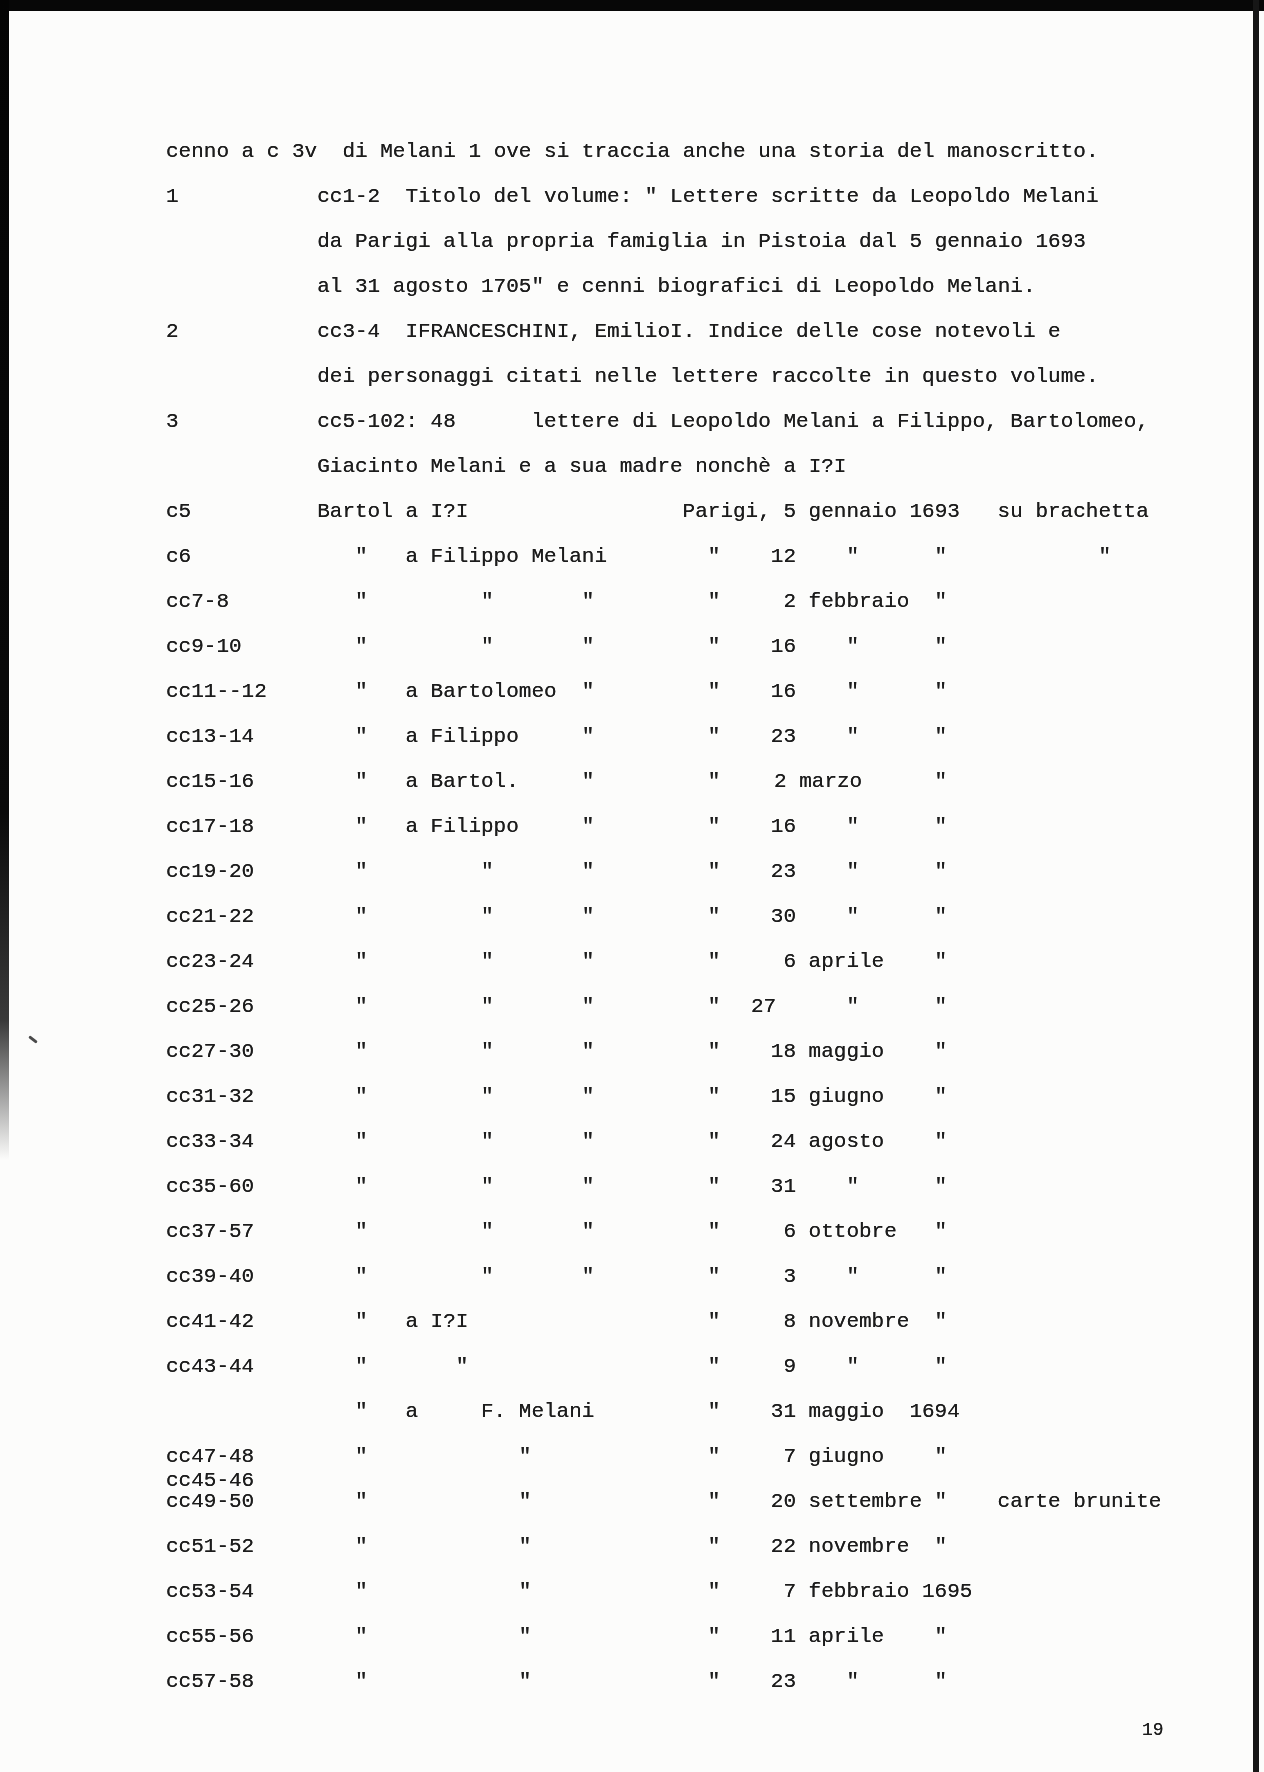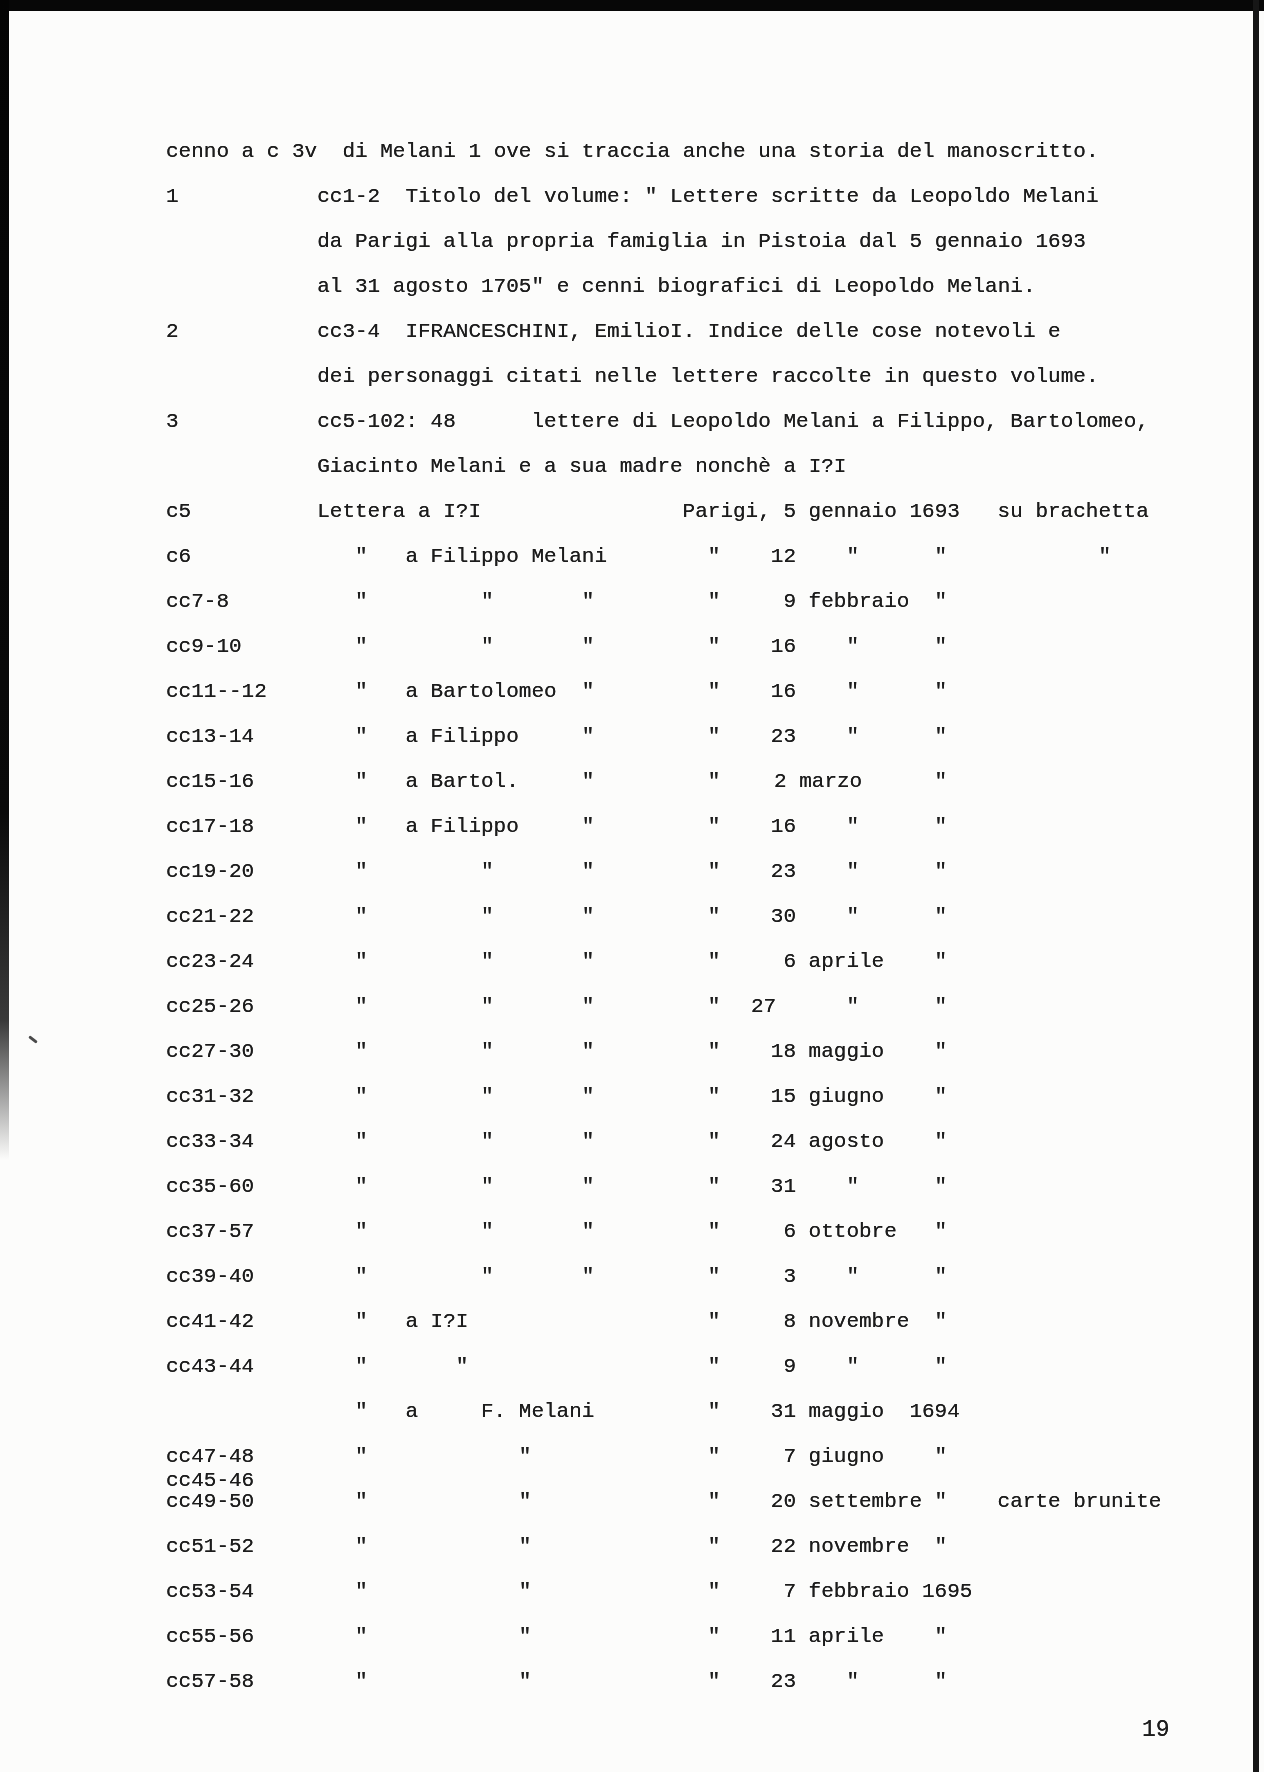--- a/index.html
+++ b/index.html
@@ -26,21 +26,21 @@
   .line-seg{
     position:absolute;
     font-size:21px;
     line-height:21px;
     white-space:pre;
     letter-spacing:0;
     text-shadow:0 0 0.6px #2a2a2a;
   }
   .page-number{
     position:absolute;left:1142px;top:1720px;
-    font-size:23px;line-height:21px;
+    font-size:18px;line-height:21px;
     text-shadow:0 0 0.6px #2a2a2a;
   }
   .stray-tick{
     position:absolute;left:28px;top:1038px;
     width:10px;height:3px;background:#4a4a4a;
     border-radius:2px;
     transform:rotate(38deg);
   }
 </style>
 </head>
@@ -57,37 +57,37 @@
       <span class="line-seg" style="left: 317.2px; top: 186px;">cc1-2  Titolo del volume: " Lettere scritte da Leopoldo Melani</span>
       <span class="line-seg" style="left: 317.2px; top: 231px;">da Parigi alla propria famiglia in Pistoia dal 5 gennaio 1693</span>
       <span class="line-seg" style="left: 317.2px; top: 276px;">al 31 agosto 1705" e cenni biografici di Leopoldo Melani.</span>
       <span class="line-seg" style="left: 166px; top: 321px;">2</span>
       <span class="line-seg" style="left: 317.2px; top: 321px;">cc3-4  IFRANCESCHINI, EmilioI. Indice delle cose notevoli e</span>
       <span class="line-seg" style="left: 317.2px; top: 366px;">dei personaggi citati nelle lettere raccolte in questo volume.</span>
       <span class="line-seg" style="left: 166px; top: 411px;">3</span>
       <span class="line-seg" style="left: 317.2px; top: 411px;">cc5-102: 48      lettere di Leopoldo Melani a Filippo, Bartolomeo,</span>
       <span class="line-seg" style="left: 317.2px; top: 456px;">Giacinto Melani e a sua madre nonchè a I?I</span>
       <span class="line-seg" style="left: 166px; top: 501px;">c5</span>
-      <span class="line-seg" style="left: 317.2px; top: 501px;">Lettera a I?I</span>
+      <span class="line-seg" style="left: 317.2px; top: 501px;">Bartol a I?I</span>
       <span class="line-seg" style="left: 682.6px; top: 501px;">Parigi, 5 gennaio 1693</span>
       <span class="line-seg" style="left: 997.6px; top: 501px;">su brachetta</span>
       <span class="line-seg" style="left: 166px; top: 546px;">c6</span>
       <span class="line-seg" style="left: 355px; top: 546px;">"</span>
       <span class="line-seg" style="left: 405.4px; top: 546px;">a Filippo Melani</span>
       <span class="line-seg" style="left: 707.8px; top: 546px;">"</span>
       <span class="line-seg" style="left: 770.8px; top: 546px;">12</span>
       <span class="line-seg" style="left: 846.4px; top: 546px;">"</span>
       <span class="line-seg" style="left: 934.6px; top: 546px;">"</span>
       <span class="line-seg" style="left: 1098.4px; top: 546px;">"</span>
       <span class="line-seg" style="left: 166px; top: 591px;">cc7-8</span>
       <span class="line-seg" style="left: 355px; top: 591px;">"</span>
       <span class="line-seg" style="left: 481px; top: 591px;">"</span>
       <span class="line-seg" style="left: 581.8px; top: 591px;">"</span>
       <span class="line-seg" style="left: 707.8px; top: 591px;">"</span>
-      <span class="line-seg" style="left: 783.4px; top: 591px;">9 febbraio</span>
+      <span class="line-seg" style="left: 783.4px; top: 591px;">2 febbraio</span>
       <span class="line-seg" style="left: 934.6px; top: 591px;">"</span>
       <span class="line-seg" style="left: 166px; top: 636px;">cc9-10</span>
       <span class="line-seg" style="left: 355px; top: 636px;">"</span>
       <span class="line-seg" style="left: 481px; top: 636px;">"</span>
       <span class="line-seg" style="left: 581.8px; top: 636px;">"</span>
       <span class="line-seg" style="left: 707.8px; top: 636px;">"</span>
       <span class="line-seg" style="left: 770.8px; top: 636px;">16</span>
       <span class="line-seg" style="left: 846.4px; top: 636px;">"</span>
       <span class="line-seg" style="left: 934.6px; top: 636px;">"</span>
       <span class="line-seg" style="left: 166px; top: 681px;">cc11--12</span>

